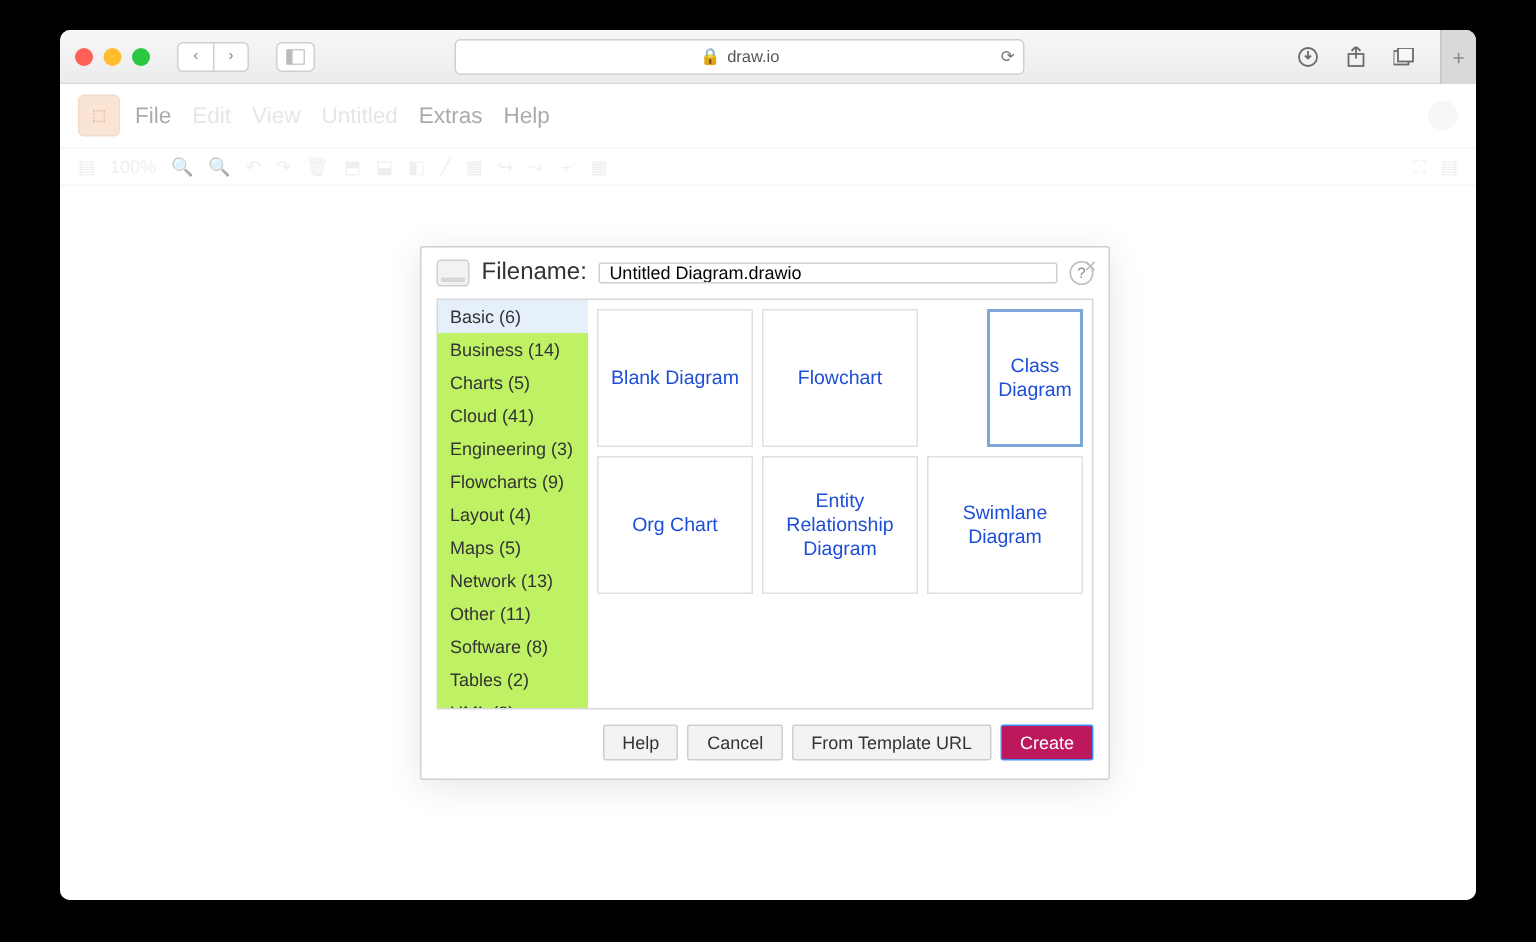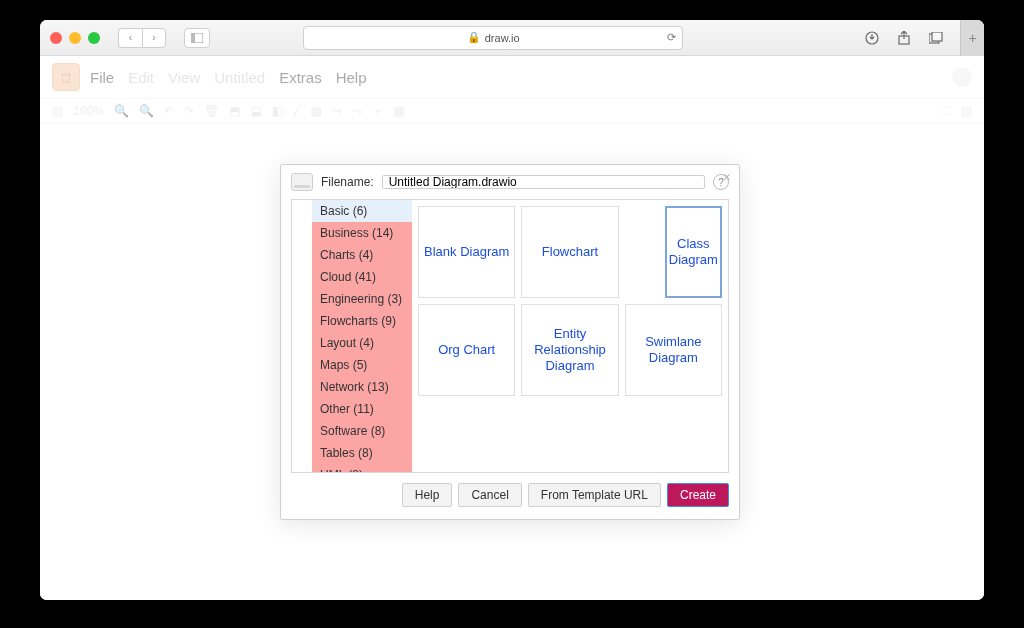--- a/index.html
+++ b/index.html
@@ -91,26 +91,26 @@
 
 .dialog{
   position:absolute;left:240px;top:108px;width:460px;
   background:#fff;border:1px solid #d0d0d0;border-radius:2px;
   box-shadow:0 4px 24px rgba(0,0,0,0.1);
   padding:8px 10px 12px 10px;
 }
 .dlg-header{display:flex;align-items:center;gap:8px;margin-bottom:8px;}
 .hd-icon{width:22px;height:18px;background:#f2f2f2;border:1px solid #cfcfcf;border-radius:3px;position:relative;}
 .hd-icon::after{content:"";position:absolute;left:2px;right:2px;bottom:2px;height:3px;background:#d6d6d6;border-radius:1px;}
-.dlg-label{font-size:12px;color:#333;}
+.dlg-label{font-size:16px;color:#333;}
 .dlg-input{flex:1;height:14px;border:1px solid #cfcfcf;border-radius:2px;padding:0 6px;font-size:12px;outline:none;}
 .help-q{width:16px;height:16px;border:1px solid #bbb;border-radius:50%;font-size:10px;color:#888;display:flex;align-items:center;justify-content:center;}
 .dlg-close{position:absolute;right:8px;top:4px;color:#bbb;font-size:14px;cursor:pointer;}
 .dlg-body{display:flex;gap:0;border:1px solid #d8d8d8;}
-.cat-list{width:100px;background:#fca5a5;max-height:272px;overflow:auto;margin-left:20px;}
+.cat-list{width:100px;background:#bef264;max-height:272px;overflow:auto;}
 .cat-item{padding:4px 8px;font-size:12px;color:#333;cursor:pointer;}
 .cat-item.selected{background:#e6f0fb;}
 .tpl-grid{
   flex:1;display:grid;grid-template-columns:repeat(3,1fr);
   grid-auto-rows:92px;gap:6px;padding:6px;align-content:start;
 }
 .tpl{
   border:1px solid #e0e0e0;display:flex;align-items:center;justify-content:center;
   text-align:center;font-size:13px;color:#1d4ed8;line-height:1.25;position:relative;
   background:#fff;cursor:pointer;
@@ -213,30 +213,30 @@
       <div class="dlg-header">
         <div class="hd-icon"></div>
         <span class="dlg-label">Filename:</span>
         <input class="dlg-input" value="Untitled Diagram.drawio" style="">
         <span class="help-q">?</span>
       </div>
       <div class="dlg-body">
         <div class="cat-list" id="cat-list">
             <div class="cat-item selected">Basic (6)</div>
             <div class="cat-item">Business (14)</div>
-            <div class="cat-item">Charts (4)</div>
+            <div class="cat-item">Charts (5)</div>
             <div class="cat-item">Cloud (41)</div>
             <div class="cat-item">Engineering (3)</div>
             <div class="cat-item">Flowcharts (9)</div>
             <div class="cat-item">Layout (4)</div>
             <div class="cat-item">Maps (5)</div>
             <div class="cat-item">Network (13)</div>
             <div class="cat-item">Other (11)</div>
             <div class="cat-item">Software (8)</div>
-            <div class="cat-item">Tables (8)</div>
+            <div class="cat-item">Tables (2)</div>
             <div class="cat-item">UML (8)</div>
           </div>
         <div class="tpl-grid" id="tpl-grid">
             <div class="tpl">
               <span>Blank Diagram</span>
             </div>
             <div class="tpl">
               <span>Flowchart</span>
             </div>
             <div class="tpl selected">

